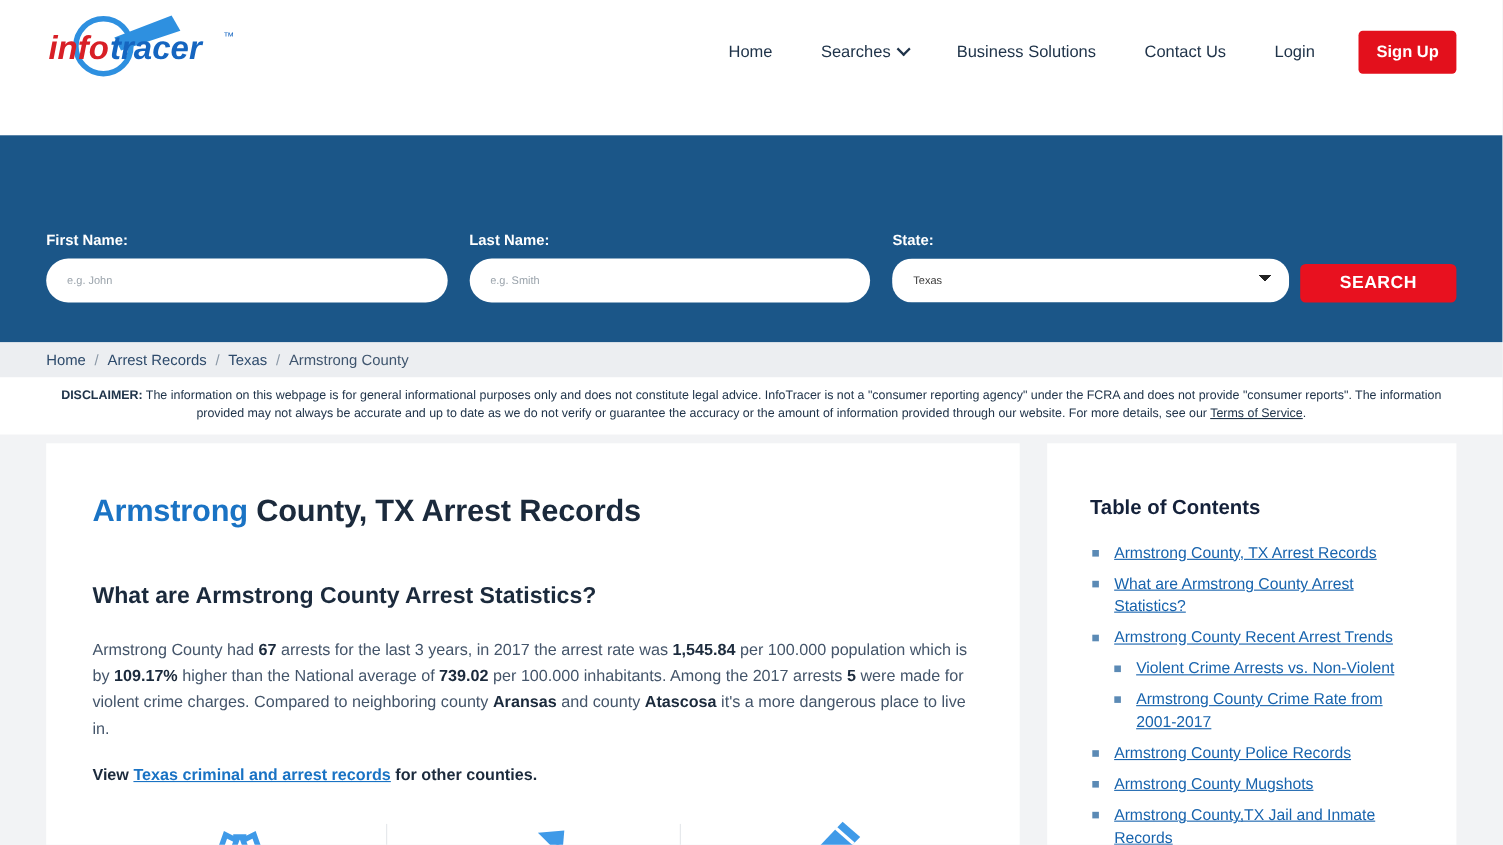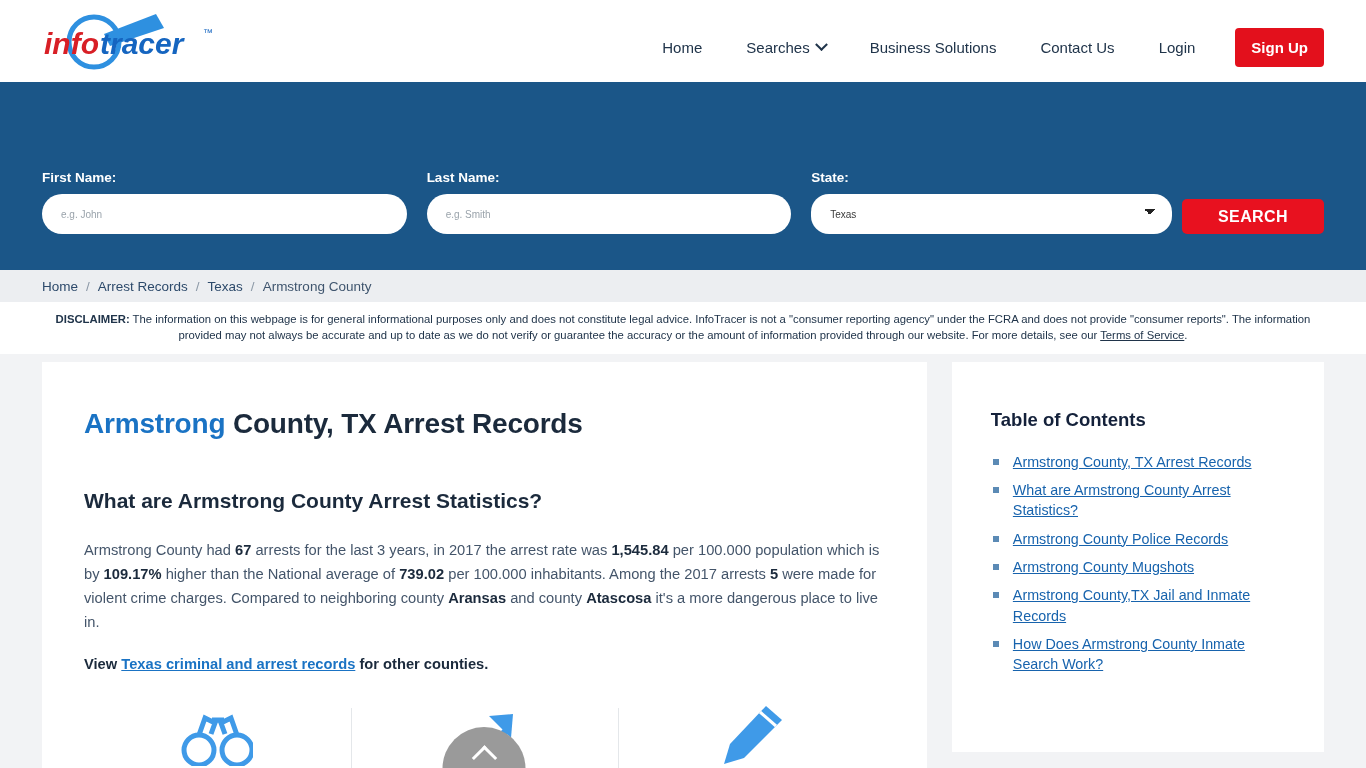--- a/index.html
+++ b/index.html
@@ -7,21 +7,21 @@
     width: 1366px; height: 768px;
     overflow: hidden;
     background: #f2f3f5;
     font-family: "Liberation Sans", sans-serif;
     color: #20344a;
   }
 
   
   .topbar {
     position: relative;
-    height: 82px;
+    height: 123px;
     background: #ffffff;
     display: flex;
     align-items: center;
   }
   .logo-wrap {
     position: absolute;
     left: 38px; top: 8px;
     width: 190px; height: 70px;
   }
   .logo-svg { display: block; }
@@ -423,20 +423,31 @@
   <div class="toc-card">
     <div class="toc-title">Table of Contents</div>
     <ul class="toc">
       <li>
         <a>Armstrong County, TX Arrest Records</a>
       </li>
       <li>
         <a>What are Armstrong County Arrest Statistics?</a>
       </li>
       <li>
+        <a>Armstrong County Recent Arrest Trends</a>
+        <ul class="sub">
+          <li>
+            <a>Violent Crime Arrests vs. Non-Violent</a>
+          </li>
+          <li>
+            <a>Armstrong County Crime Rate from 2001-2017</a>
+          </li>
+        </ul>
+      </li>
+      <li>
         <a>Armstrong County Police Records</a>
       </li>
       <li>
         <a>Armstrong County Mugshots</a>
       </li>
       <li>
         <a>Armstrong County,TX Jail and Inmate Records</a>
       </li>
       <li>
         <a>How Does Armstrong County Inmate Search Work?</a>

